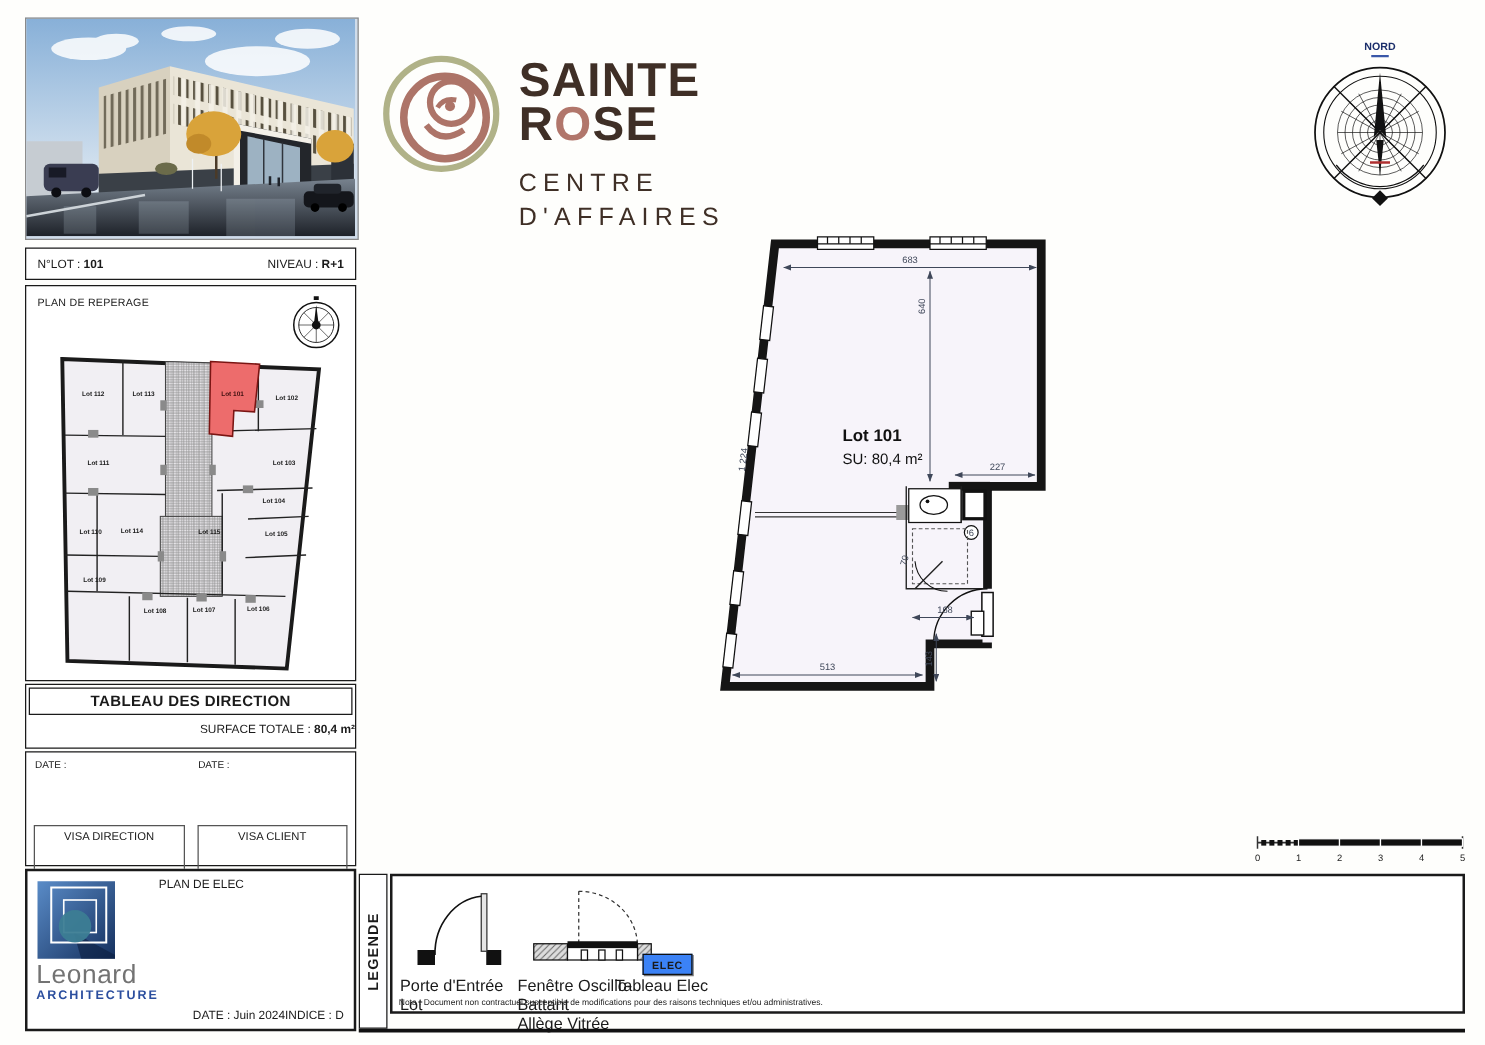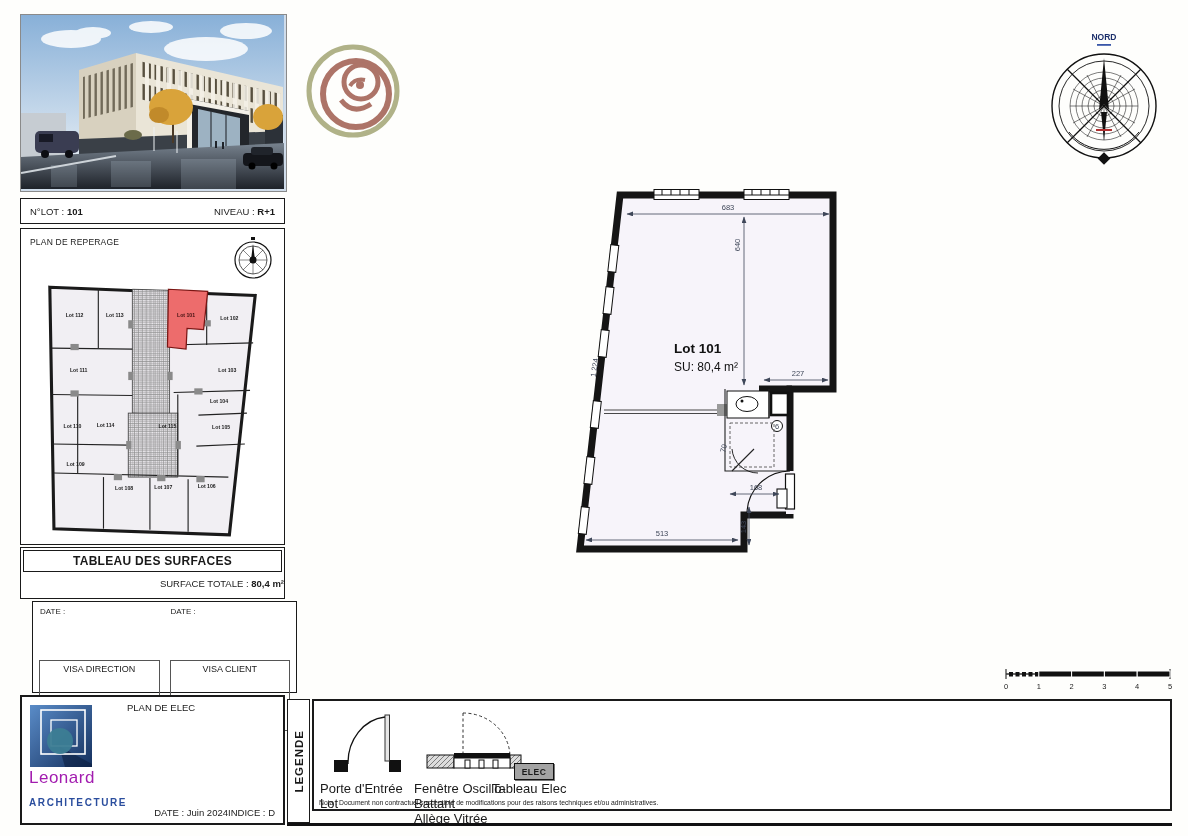--- a/index.html
+++ b/index.html
@@ -21,31 +21,31 @@
   #reperage .miniplan{position:absolute;left:14px;top:52px;}
   .mini-lot-label{font-size:5px;font-weight:bold;fill:#1a1a1a;text-anchor:middle;font-family:"Liberation Sans",sans-serif;}
   .mini-lot-label.hl{fill:#401010;}
 
   
   #surfaces{left:20px;top:547px;width:265px;height:52px;}
   #surfaces .stitle{margin:2px;border:1.5px solid #1a1a1a;height:20px;display:flex;align-items:center;justify-content:center;font-size:12px;font-weight:bold;letter-spacing:.3px;}
   #surfaces .sval{text-align:right;font-size:9.5px;margin-top:6px;}
 
   
-  #visa{left:32px;top:601px;width:265px;height:92px;display:flex;padding:3px 6px;box-sizing:border-box;gap:10px;}
+  #visa{left:20px;top:601px;width:265px;height:92px;display:flex;padding:3px 6px;box-sizing:border-box;gap:10px;}
   #visa .col{flex:1;position:relative;}
   #visa .datelabel{font-size:8px;margin:2px 0 1px 1px;}
   #visa .sig{border:1.2px solid #555;height:66px;text-align:center;font-size:9px;padding-top:3px;margin-top:44px;}
 
   
   #titleblock{left:20px;top:695px;width:265px;height:130px;border-width:2px;}
   #titleblock .logo{position:absolute;left:7px;top:7px;}
   #titleblock .firm{position:absolute;left:7px;top:72px;line-height:1;}
-  #titleblock .firm .fname{font-size:17px;color:#a21caf;letter-spacing:.5px;}
-  #titleblock .firm .fsub{font-size:10px;font-weight:bold;color:#2b4e9e;letter-spacing:1.6px;margin-top:12px;text-align:right;}
+  #titleblock .firm .fname{font-size:21px;color:#737373;letter-spacing:.5px;}
+  #titleblock .firm .fsub{font-size:10px;font-weight:bold;color:#2b4e9e;letter-spacing:1.6px;margin-top:2px;text-align:right;}
   #titleblock .doc{position:absolute;left:105px;top:5px;font-size:9.5px;}
   #titleblock .brow{position:absolute;left:105px;right:8px;bottom:5px;display:flex;justify-content:flex-end;font-size:9.5px;}
 
   
   #brand{left:300px;top:28px;width:300px;height:165px;}
   #brand .roselogo{position:absolute;left:3px;top:10px;}
   #brand .btxt{position:absolute;left:115px;top:20px;color:#3f2f26;}
   #brand .big{font-size:38px;font-weight:bold;line-height:.92;letter-spacing:1px;}
   #brand .big .o-rose{color:#b1766b;}
   #brand .sub{font-size:20px;letter-spacing:5px;line-height:1.35;margin-top:16px;}
@@ -60,21 +60,21 @@
 
   
   #compass{left:1043px;top:28px;}
   #scalebar{left:1002px;top:666px;}
 
   
   #legend-tab{left:287px;top:699px;width:23px;height:124px;display:flex;align-items:center;justify-content:center;}
   #legend-tab span{writing-mode:vertical-rl;transform:rotate(180deg);font-weight:bold;font-size:11.5px;letter-spacing:1px;}
   #legend-box{left:312px;top:699px;width:860px;height:112px;border-width:2px;}
   .leg-item-label{position:absolute;font-size:13px;}
-  #elecbox{position:absolute;left:200px;top:62px;width:38px;height:15px;border:1.8px solid #111;box-shadow:1px 1px 0 #777;display:flex;align-items:center;justify-content:center;font-size:8.5px;font-weight:bold;letter-spacing:.5px;background:#a3a3a3;}
+  #elecbox{position:absolute;left:200px;top:62px;width:38px;height:15px;border:1.8px solid #111;box-shadow:1px 1px 0 #777;display:flex;align-items:center;justify-content:center;font-size:8.5px;font-weight:bold;letter-spacing:.5px;background:#3b82f6;}
   #nota{position:absolute;left:5px;bottom:3px;font-size:6.8px;color:#222;}
   #bottomrule{left:287px;top:823px;width:885px;height:2.5px;background:#111;}
 </style>
 </head>
 <body>
 
 <div class="abs" id="photo">
   <svg width="263" height="174" viewBox="0 0 263 174">
     <defs>
       <linearGradient id="skyg" x1="0" y1="0" x2="0" y2="1">
@@ -233,21 +233,21 @@
         <text x="174" y="143" class="mini-lot-label">Lot 105</text>
         <text x="33" y="179" class="mini-lot-label">Lot 109</text>
         <text x="80" y="203" class="mini-lot-label">Lot 108</text>
         <text x="118" y="202" class="mini-lot-label">Lot 107</text>
         <text x="160" y="201" class="mini-lot-label">Lot 106</text>
       </g>
   </svg>
 </div>
 
 <div class="abs box" id="surfaces">
-  <div class="stitle">TABLEAU DES SURFACES</div>
+  <div class="stitle">TABLEAU DES DIRECTION</div>
   <div class="sval">
     <span>SURFACE TOTALE :</span> <b>80,4 m²</b>
   </div>
 </div>
 
 <div class="abs box" id="visa">
   <div class="col">
     <div class="datelabel">DATE :</div>
     <div class="sig">VISA DIRECTION</div>
   </div>
@@ -284,20 +284,28 @@
 
 <div class="abs" id="brand">
   <svg class="roselogo" width="105" height="110" viewBox="0 0 105 110">
     <circle cx="50" cy="53" r="44" fill="none" stroke="#b0b288" stroke-width="5"></circle>
     <circle cx="53" cy="56" r="33" fill="none" stroke="#ad7468" stroke-width="6"></circle>
     <circle cx="58" cy="44" r="17" fill="none" stroke="#ad7468" stroke-width="5"></circle>
     <path d="M38 62 Q50 78 68 66" fill="none" stroke="#ad7468" stroke-width="5"></path>
     <path d="M47 48 Q52 40 62 42" fill="none" stroke="#ad7468" stroke-width="4"></path>
     <circle cx="57" cy="47" r="4" fill="#ad7468"></circle>
   </svg>
+  <div class="btxt">
+    <div class="big"><span>SAINTE</span></div>
+    <div class="big"><span>R</span><span class="o-rose">O</span><span>SE</span></div>
+    <div class="sub">
+      <div>CENTRE</div>
+      <div>D'AFFAIRES</div>
+    </div>
+  </div>
 </div>
 
 <div class="abs" id="mainplan">
   <svg width="266" height="382" viewBox="0 0 266 382">
     <defs>
       <marker id="ma" markerWidth="9" markerHeight="8" refX="7.5" refY="3" orient="auto-start-reverse">
         <path d="M0,0 L8,3 L0,6 Z" fill="#3f4759"></path>
       </marker>
     </defs>
 

